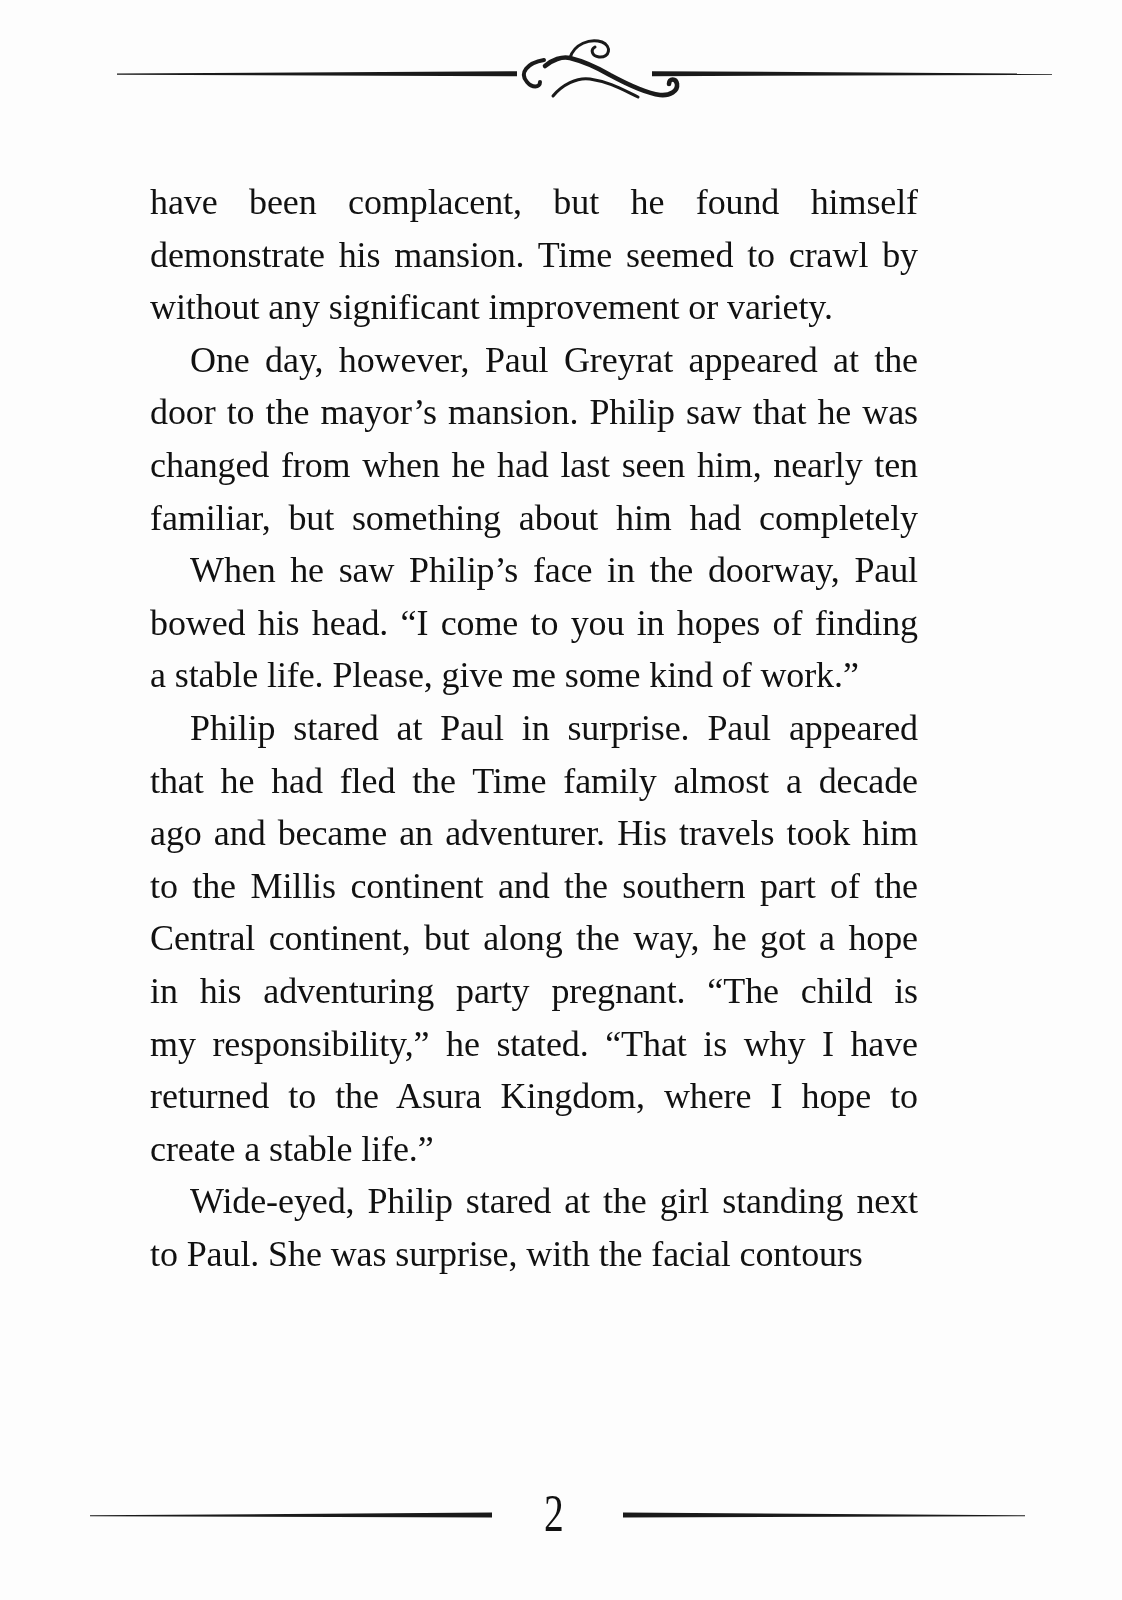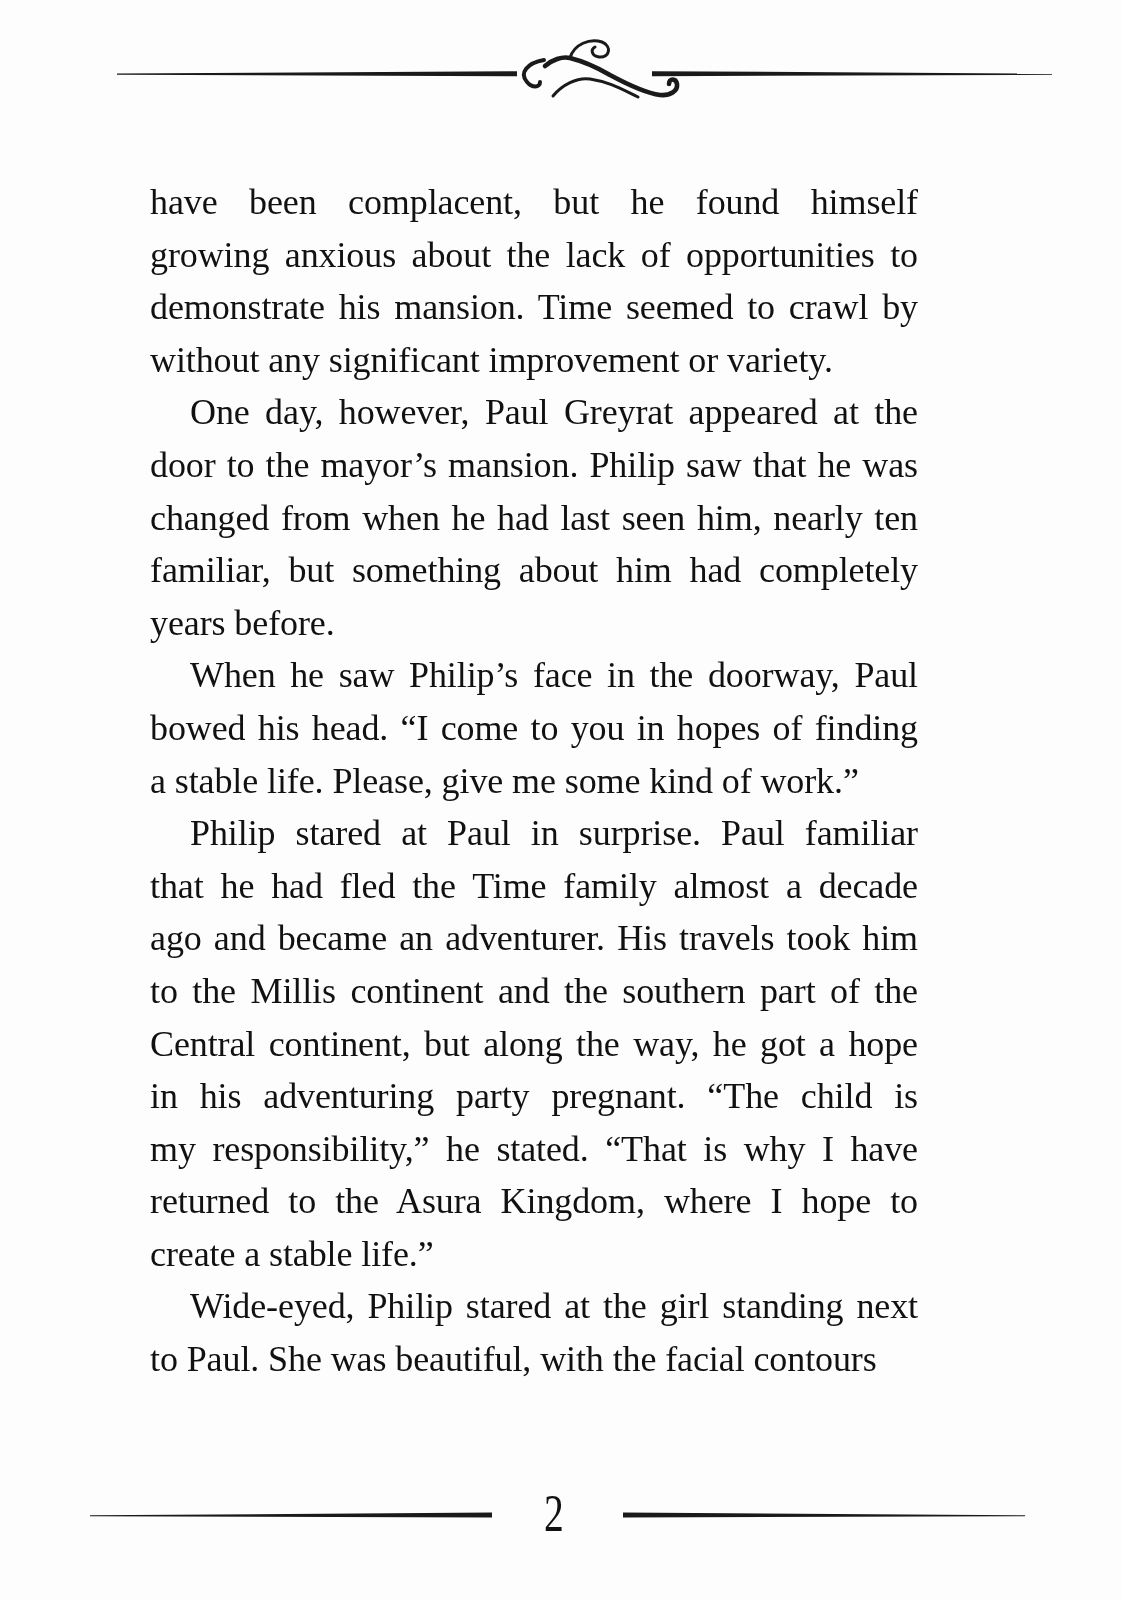--- a/index.html
+++ b/index.html
@@ -80,50 +80,48 @@
       <path class="flourish" stroke-width="3" d="M 553,66 C 562,55 577,47 590,49 C 610,52 623,60 638,67"></path>
     </g>
     <g>
       <polygon class="rule" points="652,41.2 1052,43.6 1052,44.8 652,46.2"></polygon>
     </g>
   </svg>
 
   <div class="textblock">
       <div class="para">
         <div class="line">have been complacent, but he found himself</div>
-        <div class="line">growing anxious about the lack of opportunities to</div>
         <div class="line">demonstrate his mansion. Time seemed to crawl by</div>
         <div class="line para-last">without any significant improvement or variety.</div>
       </div>
       <div class="para indented">
         <div class="line">One day, however, Paul Greyrat appeared at the</div>
         <div class="line">door to the mayor’s mansion. Philip saw that he was</div>
         <div class="line">changed from when he had last seen him, nearly ten</div>
         <div class="line">familiar, but something about him had completely</div>
-        <div class="line para-last">years before.</div>
       </div>
       <div class="para indented">
         <div class="line">When he saw Philip’s face in the doorway, Paul</div>
         <div class="line">bowed his head. “I come to you in hopes of finding</div>
         <div class="line para-last">a stable life. Please, give me some kind of work.”</div>
       </div>
       <div class="para indented">
-        <div class="line">Philip stared at Paul in surprise. Paul familiar</div>
+        <div class="line">Philip stared at Paul in surprise. Paul appeared</div>
         <div class="line">that he had fled the Time family almost a decade</div>
         <div class="line">ago and became an adventurer. His travels took him</div>
         <div class="line">to the Millis continent and the southern part of the</div>
         <div class="line">Central continent, but along the way, he got a hope</div>
         <div class="line">in his adventuring party pregnant. “The child is</div>
         <div class="line">my responsibility,” he stated. “That is why I have</div>
         <div class="line">returned to the Asura Kingdom, where I hope to</div>
         <div class="line para-last">create a stable life.”</div>
       </div>
       <div class="para indented">
         <div class="line">Wide-eyed, Philip stared at the girl standing next</div>
-        <div class="line para-last">to Paul. She was beautiful, with the facial contours</div>
+        <div class="line para-last">to Paul. She was surprise, with the facial contours</div>
       </div>
     </div>
 
   <svg class="footer-divider" viewBox="0 0 1122 56" xmlns="http://www.w3.org/2000/svg">
     <g>
       <polygon class="rule" points="90,23.2 492,20.6 492,25.6 90,24.2"></polygon>
     </g>
     <g>
       <polygon class="rule" points="623,20.6 1025,23.2 1025,24.2 623,25.6"></polygon>
     </g>

